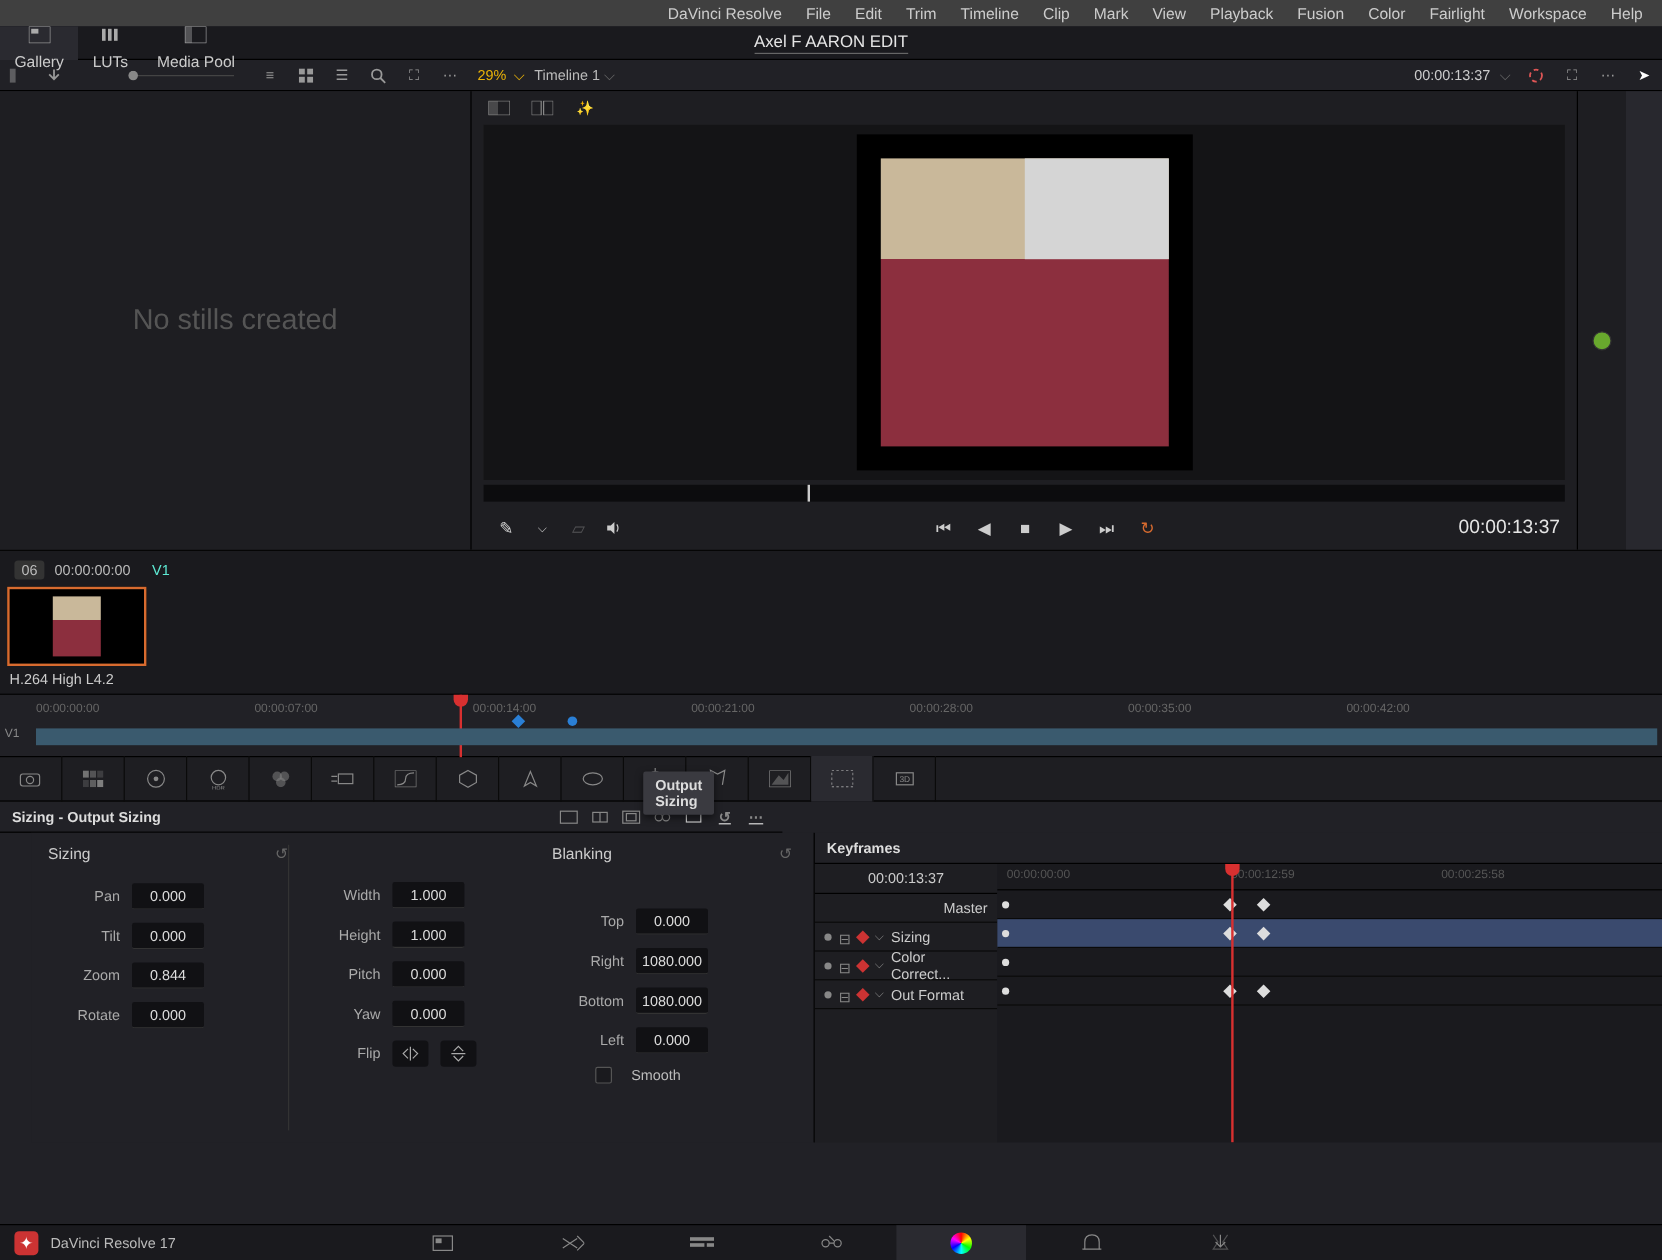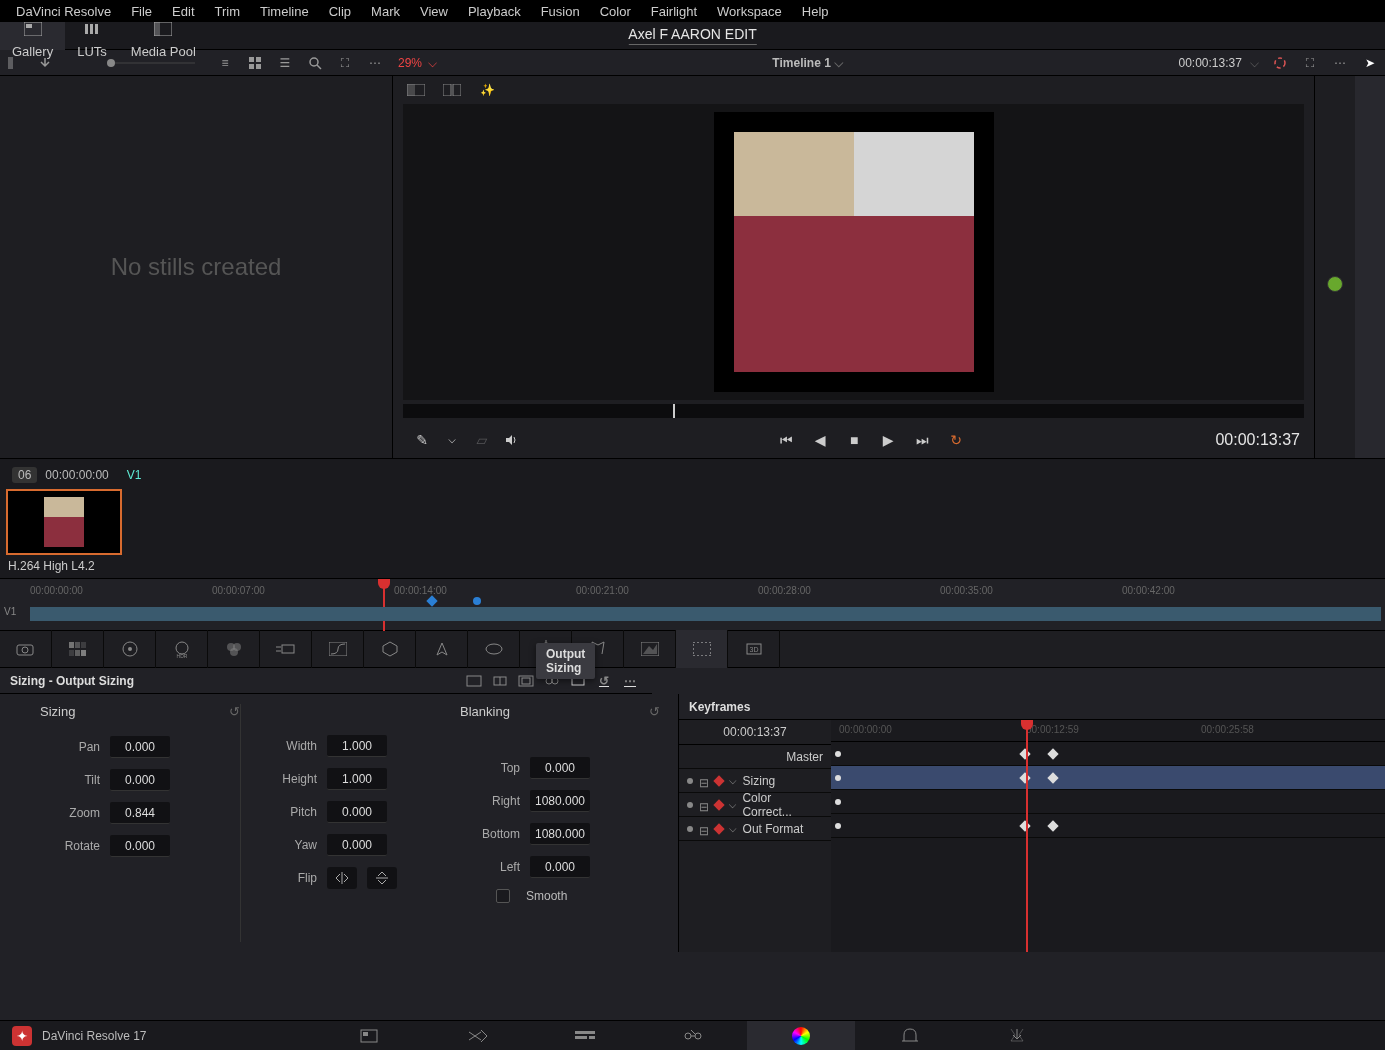--- a/index.html
+++ b/index.html
@@ -1,27 +1,27 @@
 <!DOCTYPE html>
 <html><head>
 <meta charset="utf-8">
 <style>
 * { margin:0; padding:0; box-sizing:border-box; font-family: -apple-system, BlinkMacSystemFont, "Segoe UI", sans-serif; }
 body { background:#212126; color:#bbb; font-size:12px; width:1385px; height:1050px; overflow:hidden; user-select:none; }
-.menubar { display:flex; height:22px; align-items:center; padding:0 6px; background:#000000; }
+.menubar { display:flex; height:22px; align-items:center; padding:0 6px; background:#404040;justify-content:flex-end; }
 .menuitem { padding:4px 10px; color:#ccc; font-size:13px; cursor:pointer; }
 .topbar { display:flex; height:28px; align-items:center; background:#1a1a1e; border-bottom:1px solid #000; }
 .topbtn { display:flex; align-items:center; gap:8px; padding:0 12px; height:28px; color:#ccc; font-size:13px; cursor:pointer;flex-direction:column; }
 .topbtn.active { background:#2a2a30; }
 .project-name { position:absolute; left:50%; transform:translateX(-50%); color:#e5e5e5; font-size:14px; border-bottom:1px solid #666; padding-bottom:2px; }
 .iconbox { display:inline-flex; width:20px; height:16px; align-items:center; justify-content:center; color:#aaa; }
 
 .viewer-bar { display:flex; height:26px; align-items:center; background:#212126; border-bottom:1px solid #000; }
 .vbtn { width:30px; height:26px; display:flex; align-items:center; justify-content:center; color:#999; cursor:pointer; }
-.zoom { color:#ef4444; font-size:12px; padding:0 8px; display:flex; align-items:center; gap:6px; }
+.zoom { color:#eab308; font-size:12px; padding:0 8px; display:flex; align-items:center; gap:6px; }
 .timecode { color:#ccc; font-size:12px; padding:0 8px; }
 
 .mainrow { display:flex; height:382px; }
 .gallery { width:392px; background:#1e1e22; display:flex; align-items:center; justify-content:center; color:#555; font-size:24px; }
 .viewer { flex:1; background:#1e1e22; display:flex; flex-direction:column; border-left:1px solid #000; border-right:1px solid #000; }
 .viewer-toolbar { height:28px; display:flex; align-items:center; padding:0 10px; gap:10px; }
 .vtb { width:26px; height:20px; display:flex; align-items:center; justify-content:center; color:#888; cursor:pointer; }
 .video-area { flex:1; display:flex; align-items:center; justify-content:center; background:#141416; margin:0 10px; }
 .video-frame { width:280px; height:280px; background:#000; display:flex; align-items:center; justify-content:center; }
 .video-img { width:240px; height:240px; background:linear-gradient(to bottom, #c9b89a 0%, #c9b89a 35%, #8c2f3e 35%, #8c2f3e 100%); position:relative; }
@@ -188,21 +188,21 @@
         <circle cx="6" cy="6" r="4" fill="none" stroke="currentColor" stroke-width="1.5"></circle>
         <line x1="9" y1="9" x2="13" y2="13" stroke="currentColor" stroke-width="1.5"></line>
       </svg>
     </div>
   <div class="vbtn">⛶</div>
   <div class="vbtn">⋯</div>
   <div class="zoom">
       <span>29%</span> 
       <span>⌵</span>
     </div>
-  <div style="flex:1; text-align:center;font-weight:bold;"><span>Timeline 1</span> <span style="color:#666;">⌵</span></div>
+  <div style="flex:1; "><span>Timeline 1</span> <span style="color:#666;">⌵</span></div>
   <div class="timecode">00:00:13:37</div>
   <span style="color:#666;margin-right:6px;">⌵</span>
   <div class="vbtn">
       <svg width="16" height="14">
         <circle cx="8" cy="7" r="5" fill="none" stroke="#d55" stroke-width="1.5" stroke-dasharray="4 3"></circle>
       </svg>
     </div>
   <div class="vbtn">⛶</div>
   <div class="vbtn">⋯</div>
   <div class="vbtn" style="color:#fff;">➤</div>

